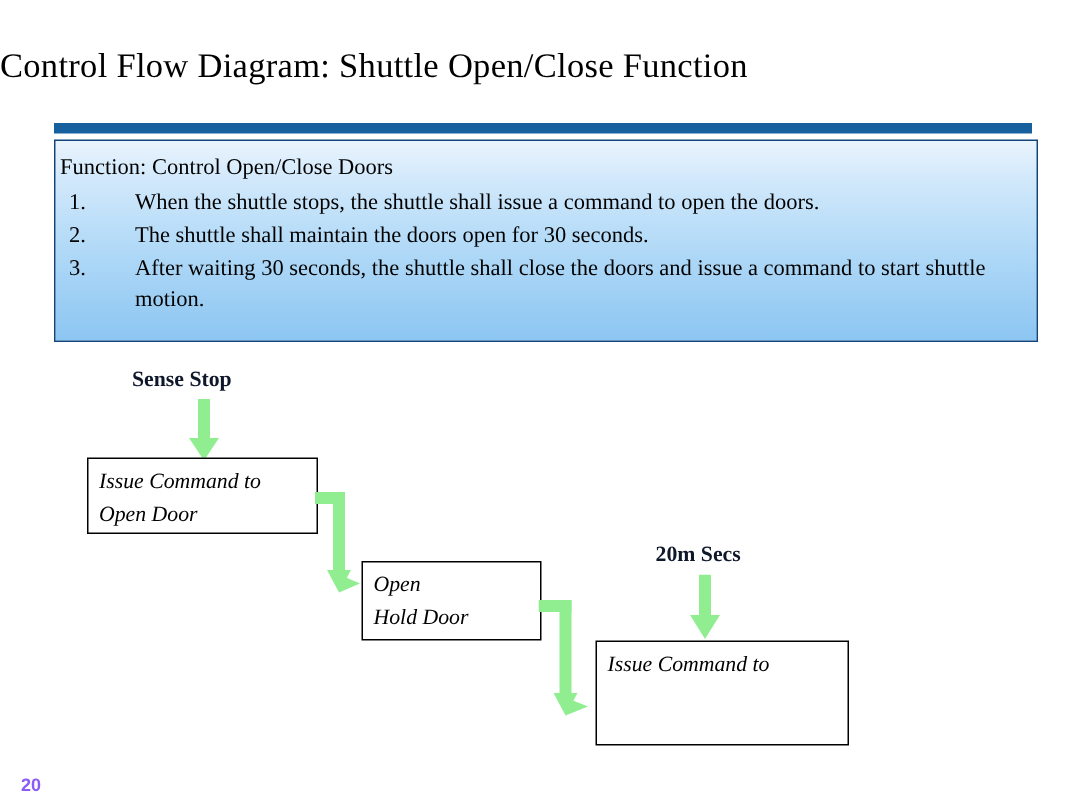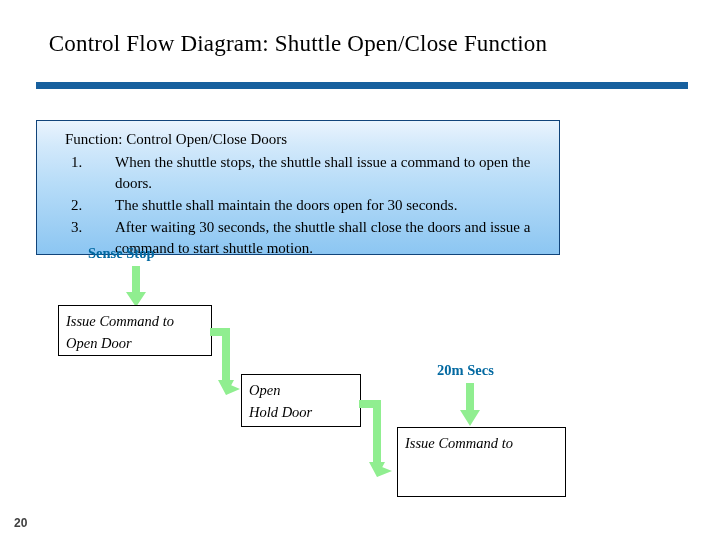--- a/index.html
+++ b/index.html
@@ -15,21 +15,21 @@
     font-family: "Liberation Serif", "DejaVu Serif", serif;
     color: #000000;
   }
 
   
   #slide-title {
     position: absolute;
     left: 0;
     top: 30px;
     width: 596px;
-    text-align: center;
+    text-align: left;
     font-family: "Liberation Serif", "DejaVu Serif", serif;
     font-size: 23px;
     line-height: 28px;
     font-weight: normal;
     letter-spacing: 0.2px;
     color: #000000;
     white-space: nowrap;
   }
 
   
@@ -40,32 +40,31 @@
     width: 652px;
     height: 7px;
     background: #17609E;
   }
 
   
   #function-box {
     position: absolute;
     left: 36px;
     top: 93px;
-    width: 524px;
+    width: 656px;
     height: 135px;
     box-sizing: border-box;
     border: 1px solid #11447a;
     background: linear-gradient(to bottom,
                 #eaf4fd 0%,
                 #d3e9fb 18%,
                 #b6dcf8 48%,
                 #9ecff4 78%,
                 #8cc6f2 100%);
-    padding: 8px 12px 6px 28px;
-    margin-top: 27px;
+    padding: 8px 12px 6px 3px;
   }
   #function-heading {
     font-size: 15px;
     line-height: 21px;
     font-weight: normal;
     margin: 0 0 2px 0;
     white-space: nowrap;
   }
   #function-list {
     margin: 0;
@@ -97,39 +96,39 @@
     line-height: 22px;
     padding: 4px 7px 3px 7px;
     color: #000000;
     font-style: italic;
   }
   .flow-label {
     position: absolute;
     font-size: 14.5px;
     line-height: 18px;
     font-weight: bold;
-    color: #0369a1;
+    color: #0f172a;
     white-space: nowrap;
   }
 
   
   .connector {
     position: absolute;
     pointer-events: none;
   }
 
   
   #page-number {
     position: absolute;
     left: 14px;
     top: 516px;
     font-family: "Liberation Sans", "DejaVu Sans", sans-serif;
     font-size: 12px;
     font-weight: bold;
-    color: #404040;
+    color: #8b5cf6;
   }
 </style>
 </head>
 <body>
 
 <div id="slide-title">Control Flow Diagram: Shuttle Open/Close Function</div>
 
 <div id="accent-bar"></div>
 
 <div id="function-box">

